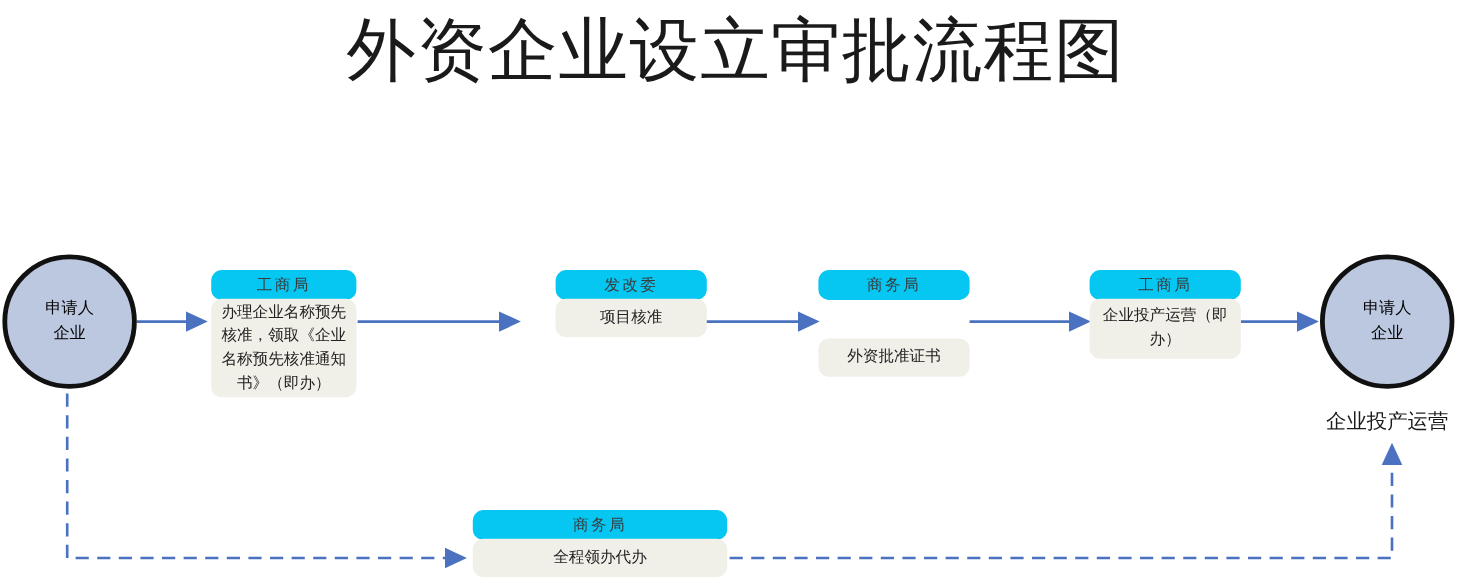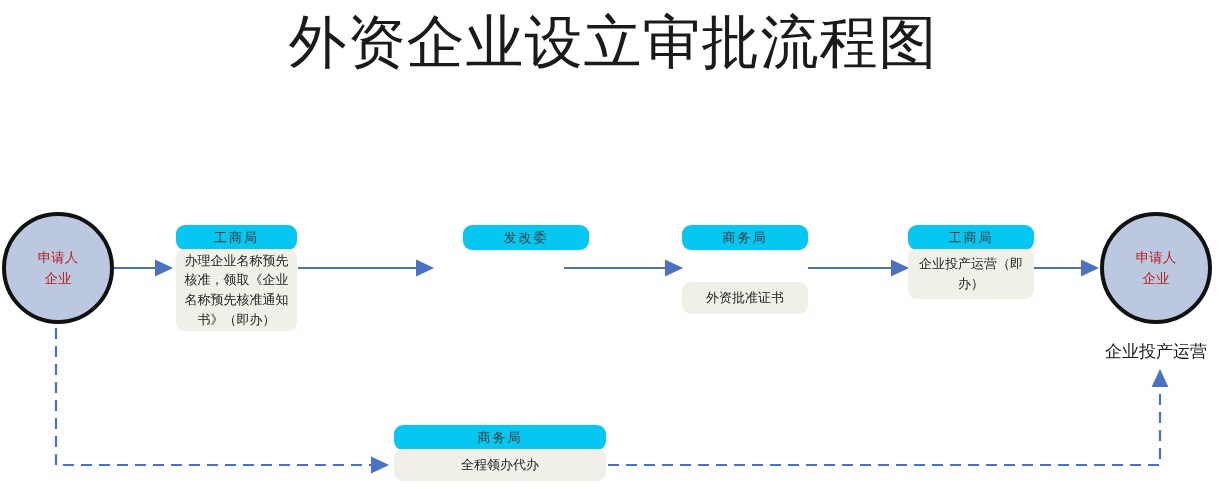--- a/index.html
+++ b/index.html
@@ -51,21 +51,21 @@
     border-radius: 50%;
     background: #bcc8e0;
     border: 4px solid #111111;
     box-sizing: border-box;
     display: flex;
     flex-direction: column;
     align-items: center;
     justify-content: center;
     font-family: "DejaVu Serif", "Liberation Serif", serif;
     font-size: 13.5px;
-    color: #b91c1c;
+    color: #000000;
     line-height: 1.55;
     text-align: center;
   }
   .circle span { display: block; }
 
   
   .node {
     position: absolute;
     box-sizing: border-box;
   }
@@ -144,20 +144,21 @@
     <span>企业</span>
   </div>
 
   <div class="node" style="left:176px; top:225px; width:121px;">
     <div class="node-header">工商局</div>
     <div class="node-body" style="height:82px;">办理企业名称预先核准，领取《企业名称预先核准通知书》（即办）</div>
   </div>
 
   <div class="node" style="left:463px; top:225px; width:126px;">
     <div class="node-header">发改委</div>
+    <div class="node-body" style="height:32px;">项目核准</div>
   </div>
 
   <div class="node" style="left:682px; top:225px; width:126px;">
     <div class="node-header">商务局</div>
     <div class="node-body" style="height:32px;margin-top:32px;">外资批准证书</div>
   </div>
 
   <div class="node" style="left:908px; top:225px; width:126px;">
     <div class="node-header">工商局</div>
     <div class="node-body" style="height:50px;">企业投产运营（即办）</div>

